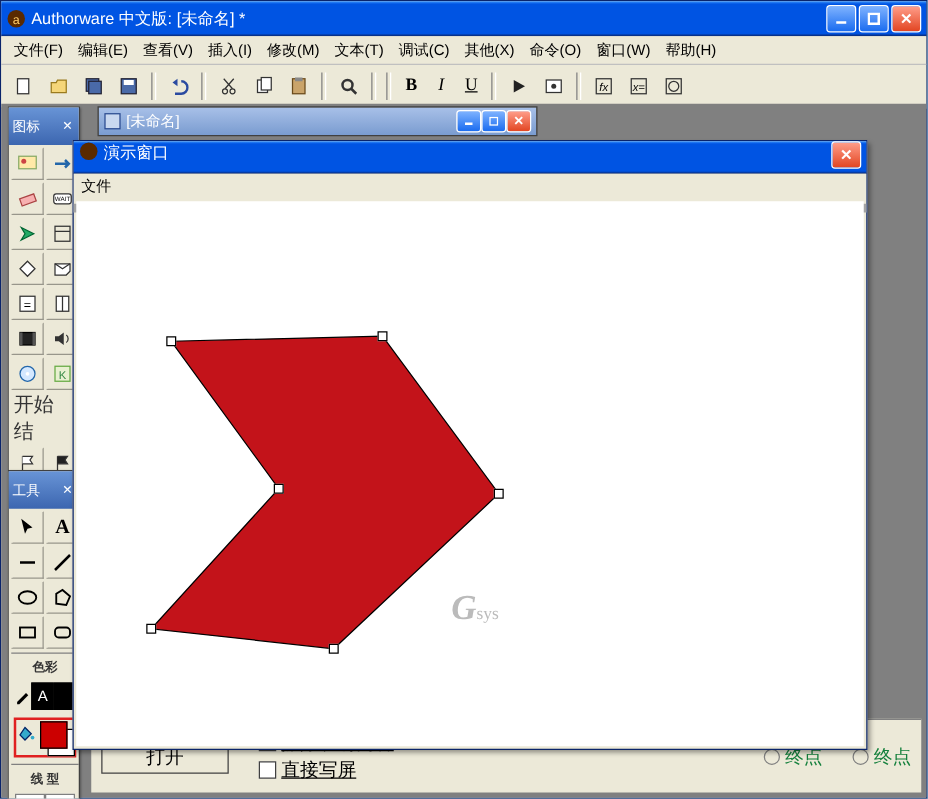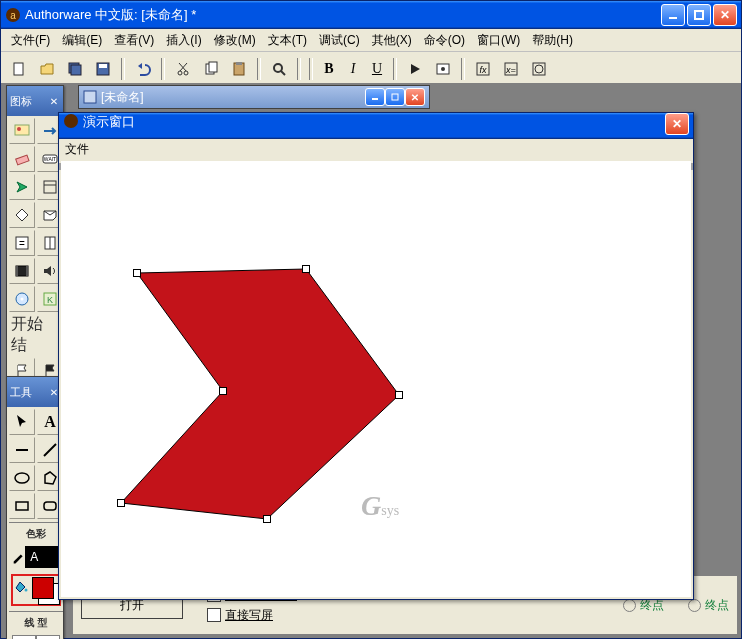--- a/index.html
+++ b/index.html
@@ -72,29 +72,29 @@
   .canvas{position:absolute;left:2px;top:48px;right:2px;bottom:2px;background:#fff;}
 
   
   .shape{position:absolute;}
   .handle{position:absolute;width:6px;height:6px;background:#fff;border:1px solid #000;transform:translate(-50%,-50%);}
 
   
   .annot-arrow{position:absolute;left:86px;top:540px;width:48px;height:14px;}
 
   
-  .bottom-strip{position:absolute;left:72px;right:4px;bottom:4px;height:50px;background:#ece9d8;border-top:1px solid #808080;display:flex;align-items:center;padding:4px 8px;gap:24px;font-size:12px;}
+  .bottom-strip{position:absolute;left:72px;right:4px;bottom:4px;height:50px;background:#ece9d8;border-top:1px solid #808080;display:flex;align-items:center;padding:4px 8px;gap:24px;font-size:15px;}
   .big-btn{width:100px;height:26px;border:1px solid #404040;background:#ece9d8;display:flex;align-items:center;justify-content:center;cursor:pointer;}
   .chk{display:flex;align-items:center;gap:4px;}
   .chk .box{width:12px;height:12px;border:1px solid #404040;background:#fff;}
   .radio{display:flex;align-items:center;gap:4px;color:#15803d;}
   .radio .circ{width:11px;height:11px;border:1px solid #808080;border-radius:50%;background:#ece9d8;}
 
   
-  .wm{position:absolute;left:300px;top:310px;font-size:28px;color:#bbb;font-style:italic;font-weight:bold;font-family:Georgia,serif;pointer-events:none;margin-top:19px;}
+  .wm{position:absolute;left:300px;top:310px;font-size:28px;color:#bbb;font-style:italic;font-weight:bold;font-family:Georgia,serif;pointer-events:none;}
   .wm small{font-size:14px;font-style:normal;font-weight:normal;}
 </style>
 </head>
 <body>
 
 <div class="viewport">
 
   <div class="app-window">
 
     <div class="titlebar">

